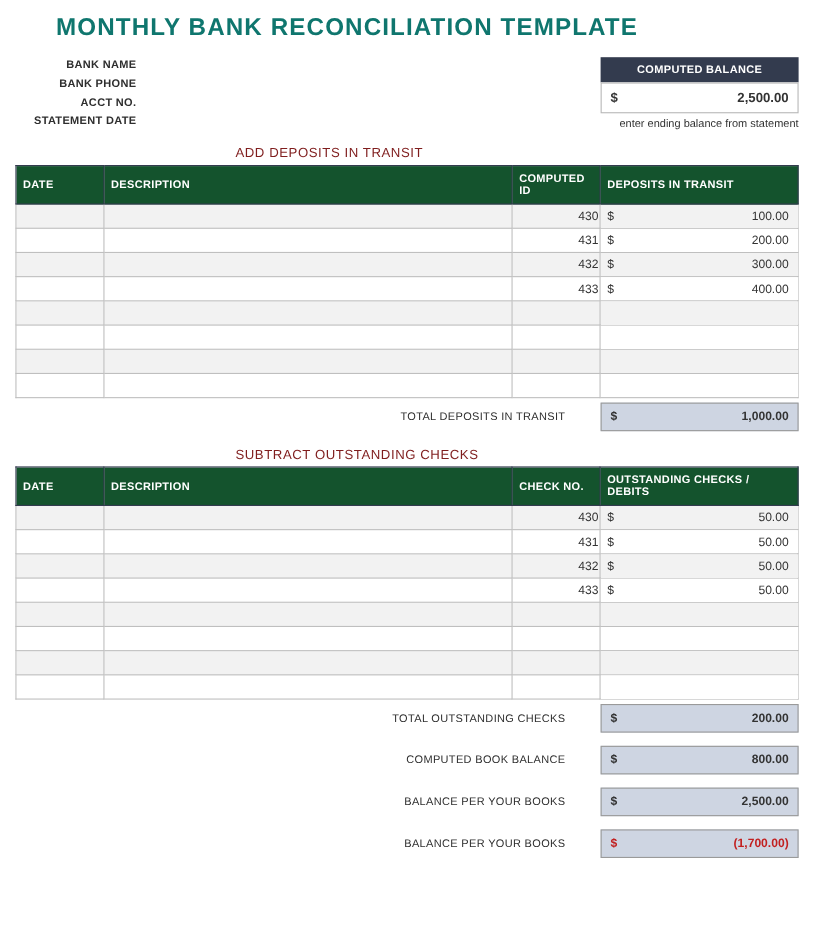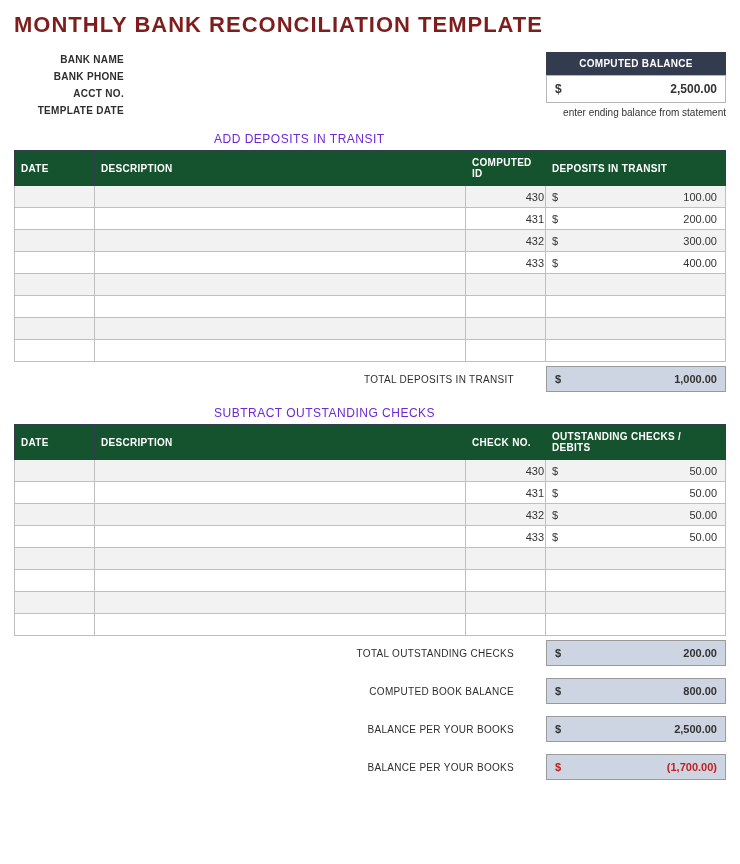--- a/index.html
+++ b/index.html
@@ -8,23 +8,24 @@
     background: #fff;
     width: 740px;
     padding: 12px 14px;
     font-size: 11px;
     color: #333;
   }
   .title {
     font-family: "Century Gothic", "Segoe UI", Arial, sans-serif;
     font-size: 22px;
     letter-spacing: 1px;
-    color: #7f1d1d;
+    color: #0f766e;
     font-weight: 600;
     margin-bottom: 14px;
+    margin-left: 37px;
   }
   .header-row {
     display: flex;
     justify-content: space-between;
     align-items: flex-start;
     margin-top: 12px;
   }
   .bank-info {
     display: grid;
     grid-template-columns: auto;
@@ -65,21 +66,21 @@
   .balance-hint {
     font-size: 10px;
     color: #333;
     text-align: right;
     margin-top: 4px;
   }
   .section-title {
     font-family: "Century Gothic", "Segoe UI", Arial, sans-serif;
     font-size: 12px;
     letter-spacing: 0.5px;
-    color: #6d28d9;
+    color: #7f1d1d;
     text-align: left;
     padding-left: 200px;
     margin-top: 14px;
     margin-bottom: 4px;
     font-weight: 400;
   }
   table.grid {
     width: 100%;
     border-collapse: collapse;
     table-layout: fixed;
@@ -144,21 +145,21 @@
 </head>
 <body>
 
 <div class="title">MONTHLY BANK RECONCILIATION TEMPLATE</div>
 
 <div class="header-row">
   <div class="bank-info">
     <div>BANK NAME</div>
     <div>BANK PHONE</div>
     <div>ACCT NO.</div>
-    <div>TEMPLATE DATE</div>
+    <div>STATEMENT DATE</div>
   </div>
   <div class="balance-box">
     <div class="balance-title">COMPUTED BALANCE</div>
     <div class="balance-amount">
       <span>$</span>
       <span>2,500.00</span>
     </div>
     <div class="balance-hint">enter ending balance from statement</div>
   </div>
 </div>

